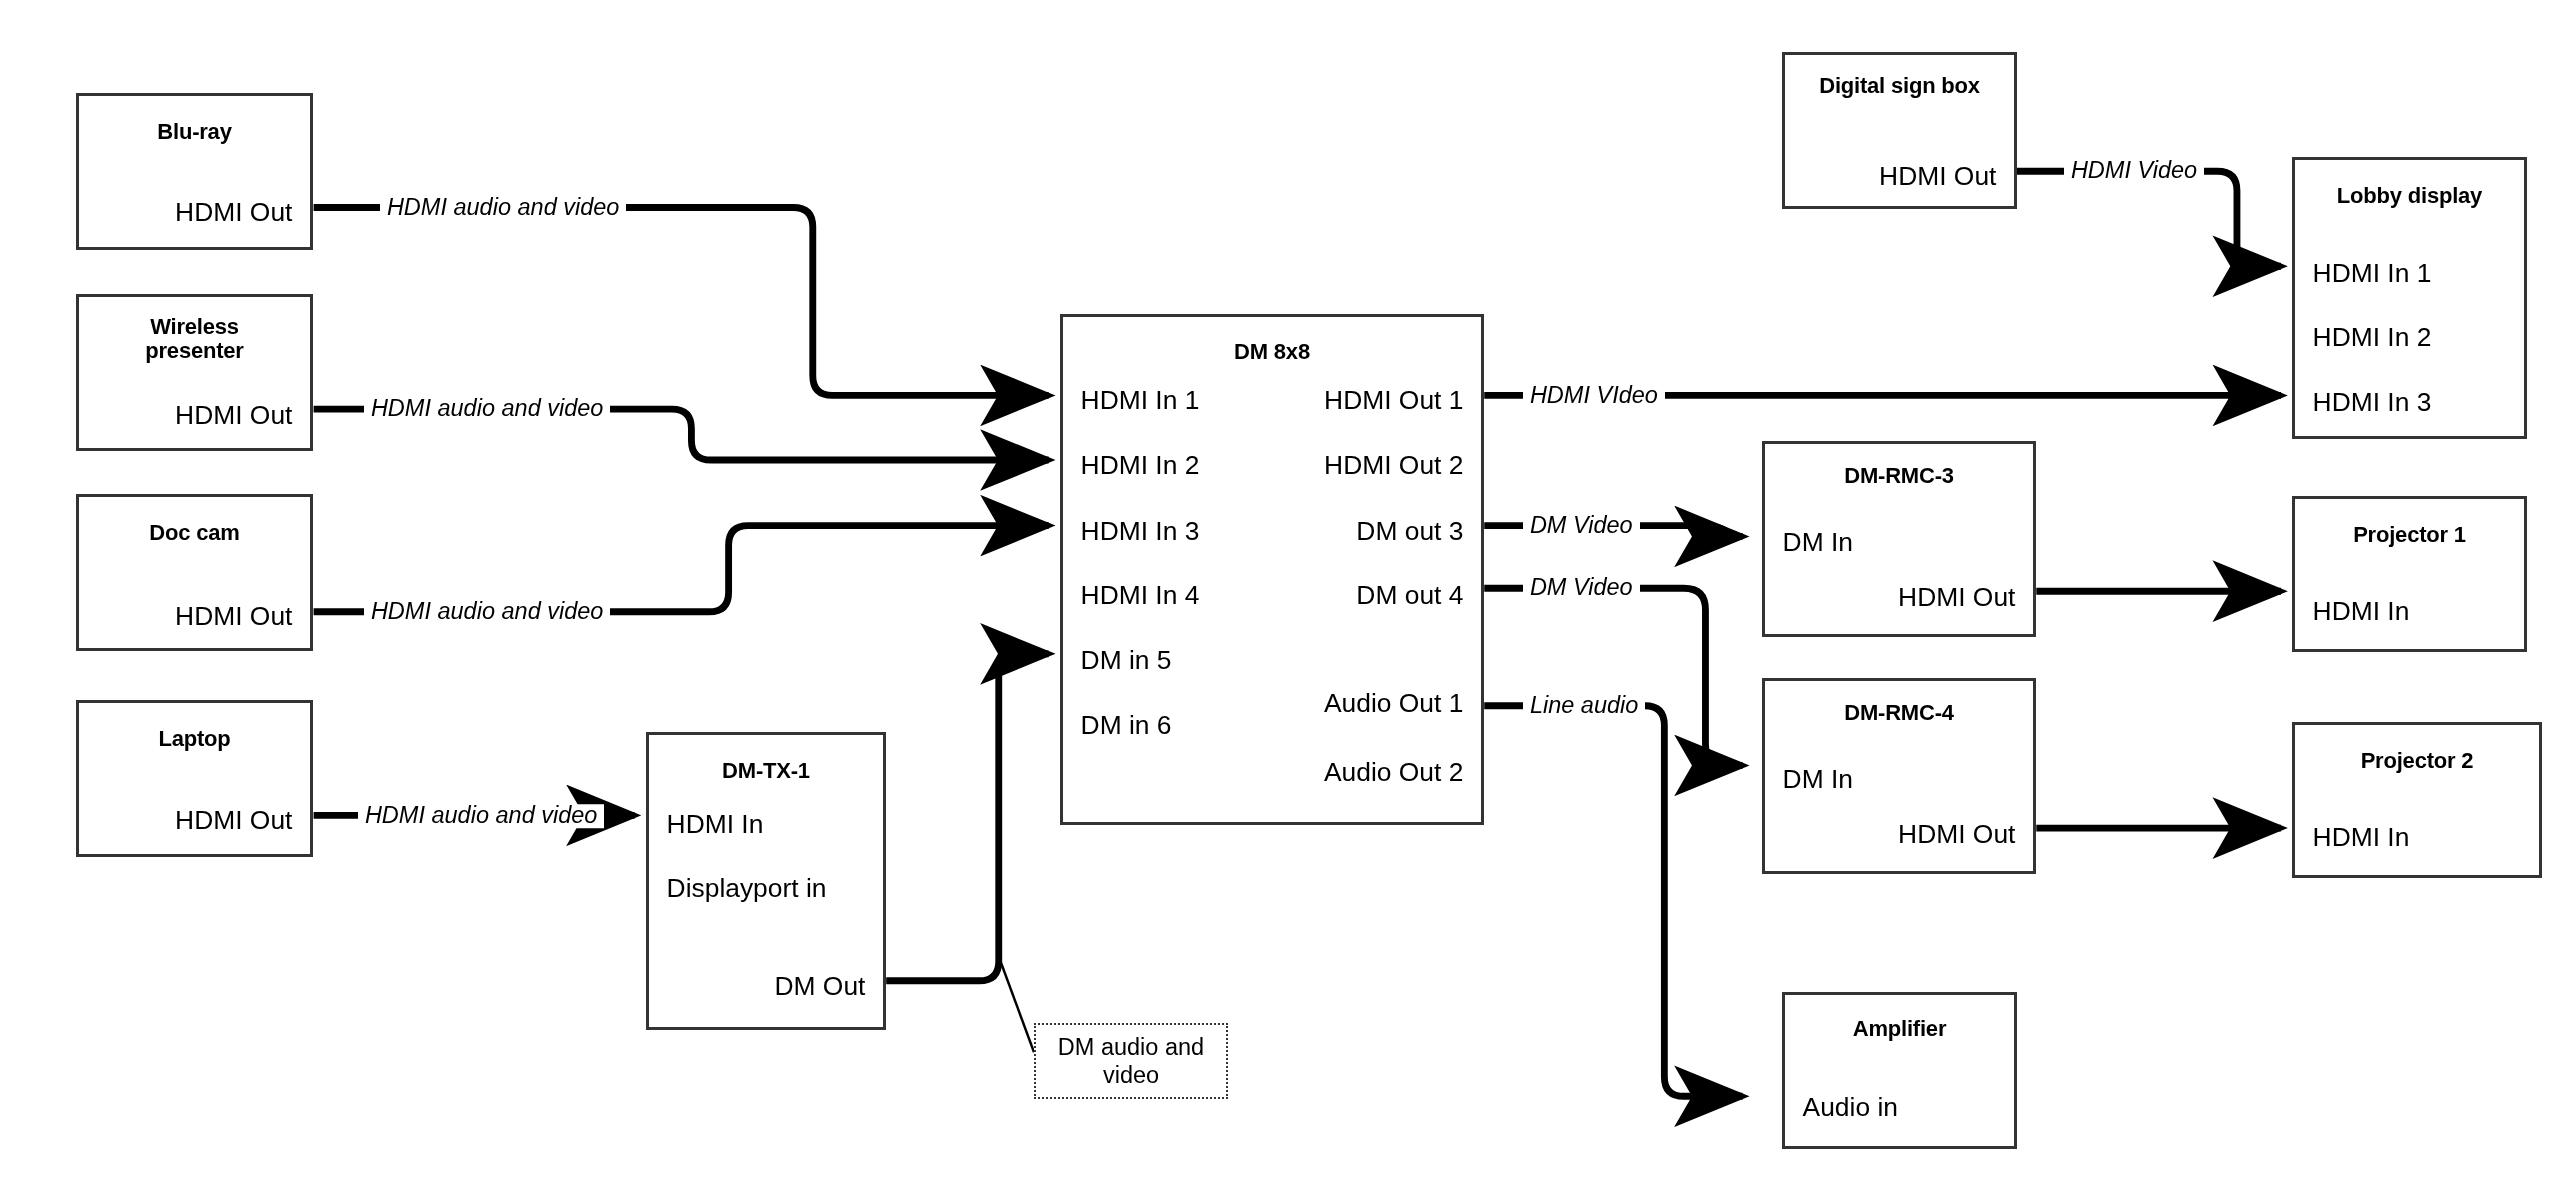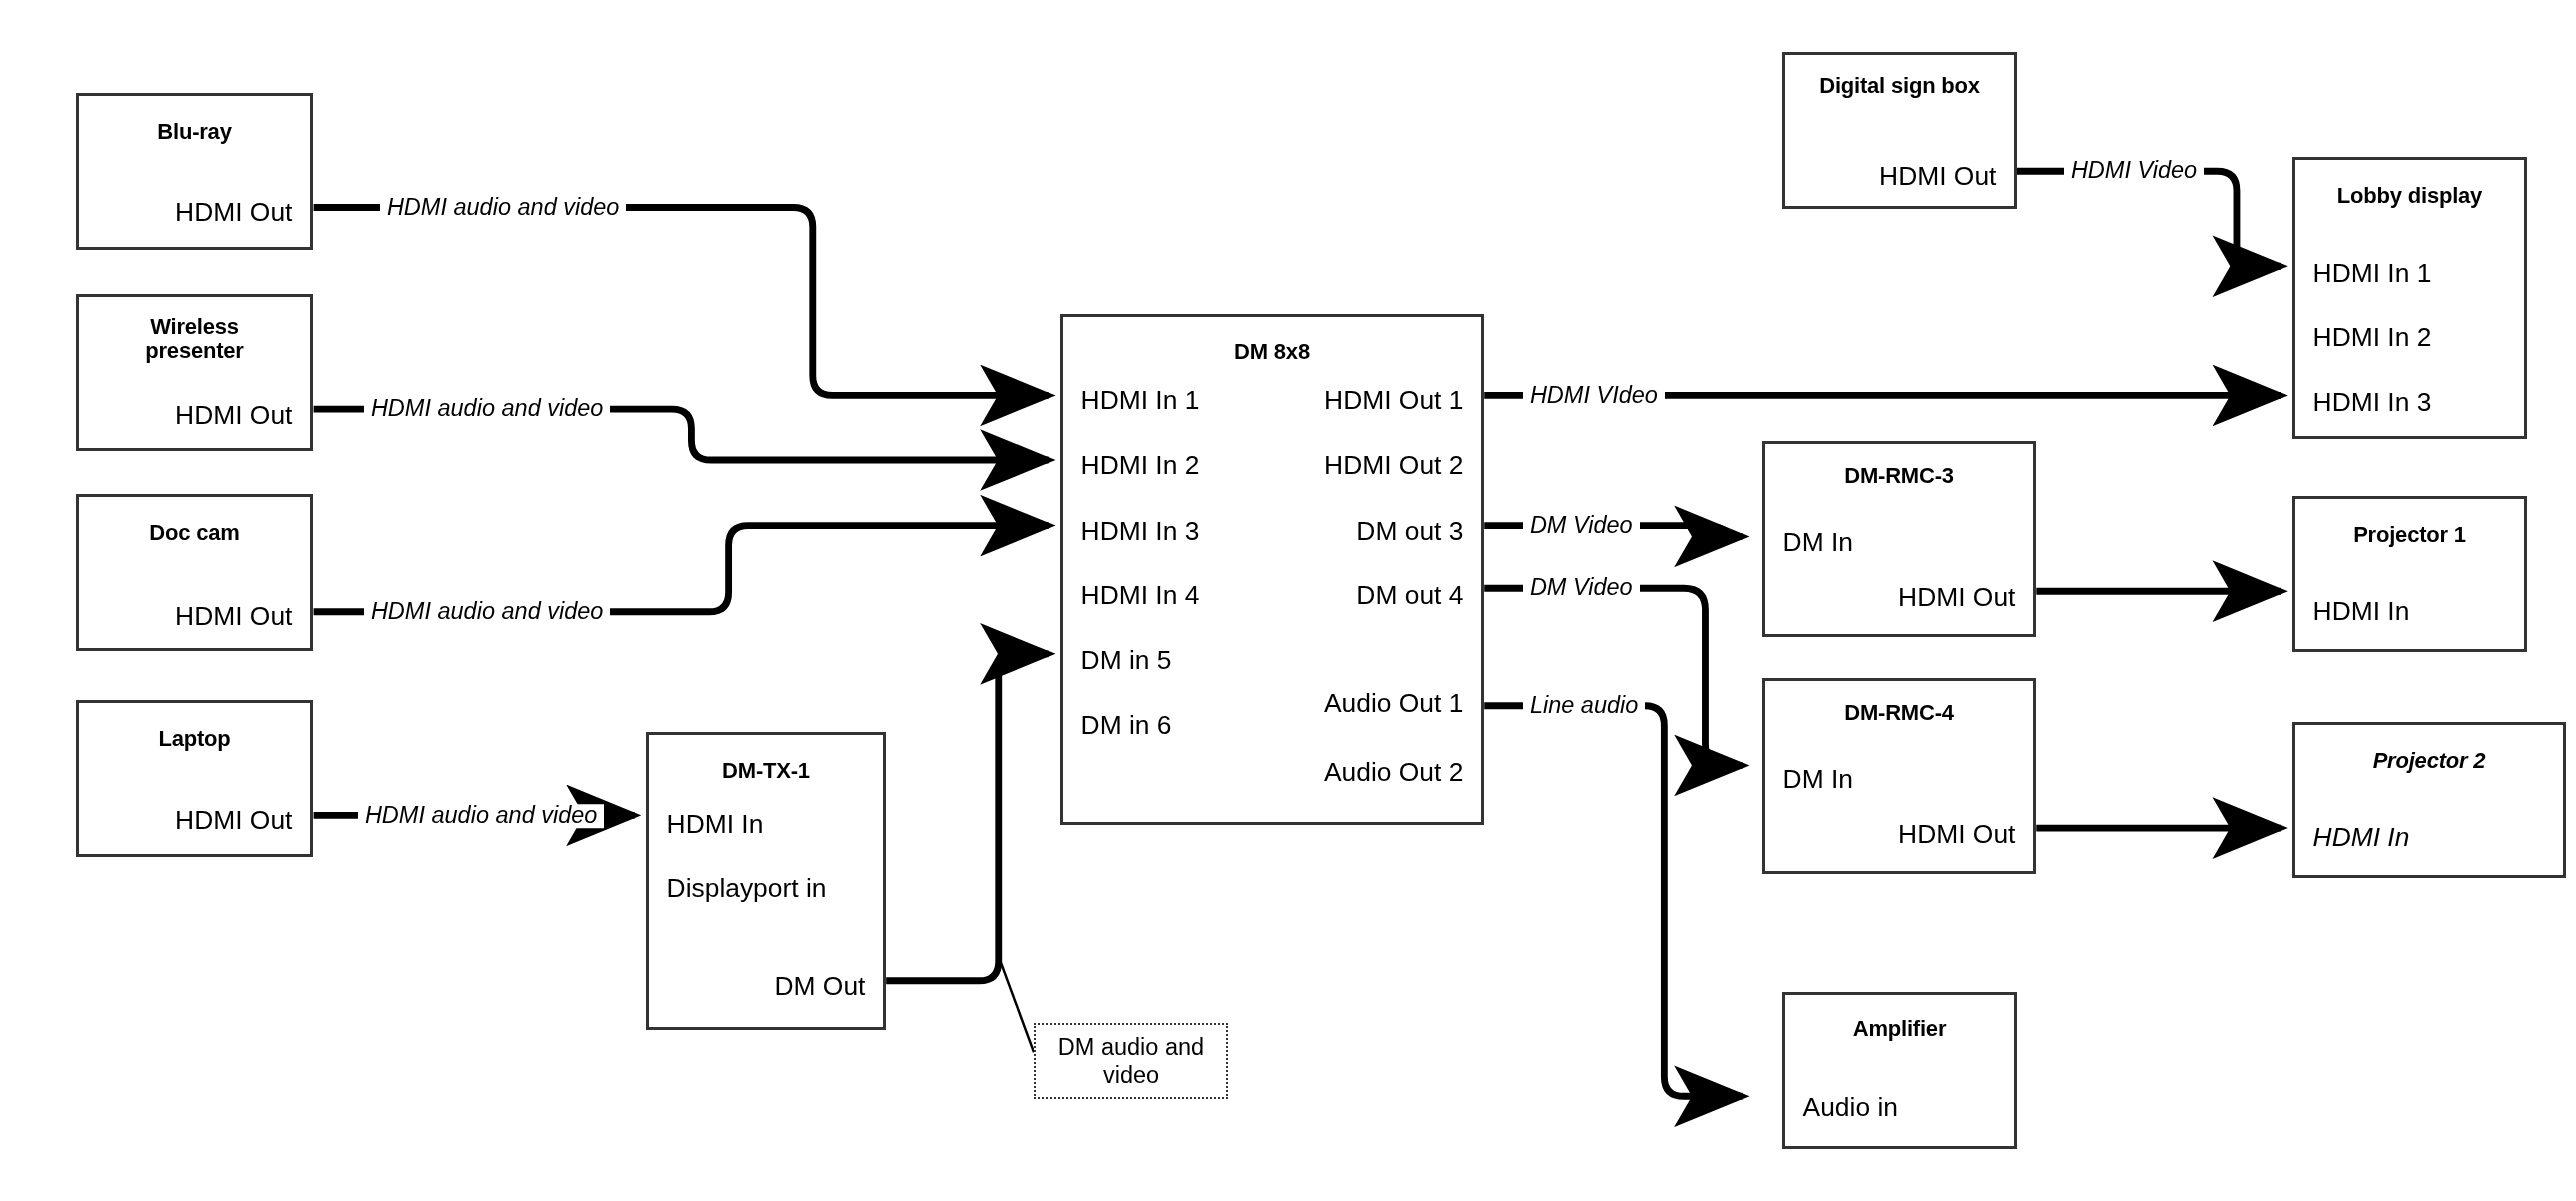--- a/index.html
+++ b/index.html
@@ -214,21 +214,21 @@
     <div class="title" style="top:19.6px;">DM-RMC-4</div>
     <div class="port left" style="top:85px;">DM In</div>
     <div class="port right" style="top:140px;">HDMI Out</div>
   </div>
 
   <div class="node" style="left:2292px; top:496px; width:235px; height:156px;">
     <div class="title" style="top:23.5px;">Projector 1</div>
     <div class="port left" style="top:99px;">HDMI In</div>
   </div>
 
-  <div class="node" style="left:2292px; top:722px; width:274px; height:156px;font-style:italic;">
+  <div class="node" style="left:2292px; top:722px; width:250px; height:156px;">
     <div class="title" style="top:23.5px;">Projector 2</div>
     <div class="port left" style="top:99px;">HDMI In</div>
   </div>
 
   <div class="node" style="left:1782px; top:992px; width:235px; height:157px;">
     <div class="title" style="top:22px;">Amplifier</div>
     <div class="port left" style="top:99px;">Audio in</div>
   </div>
 
 </div>

